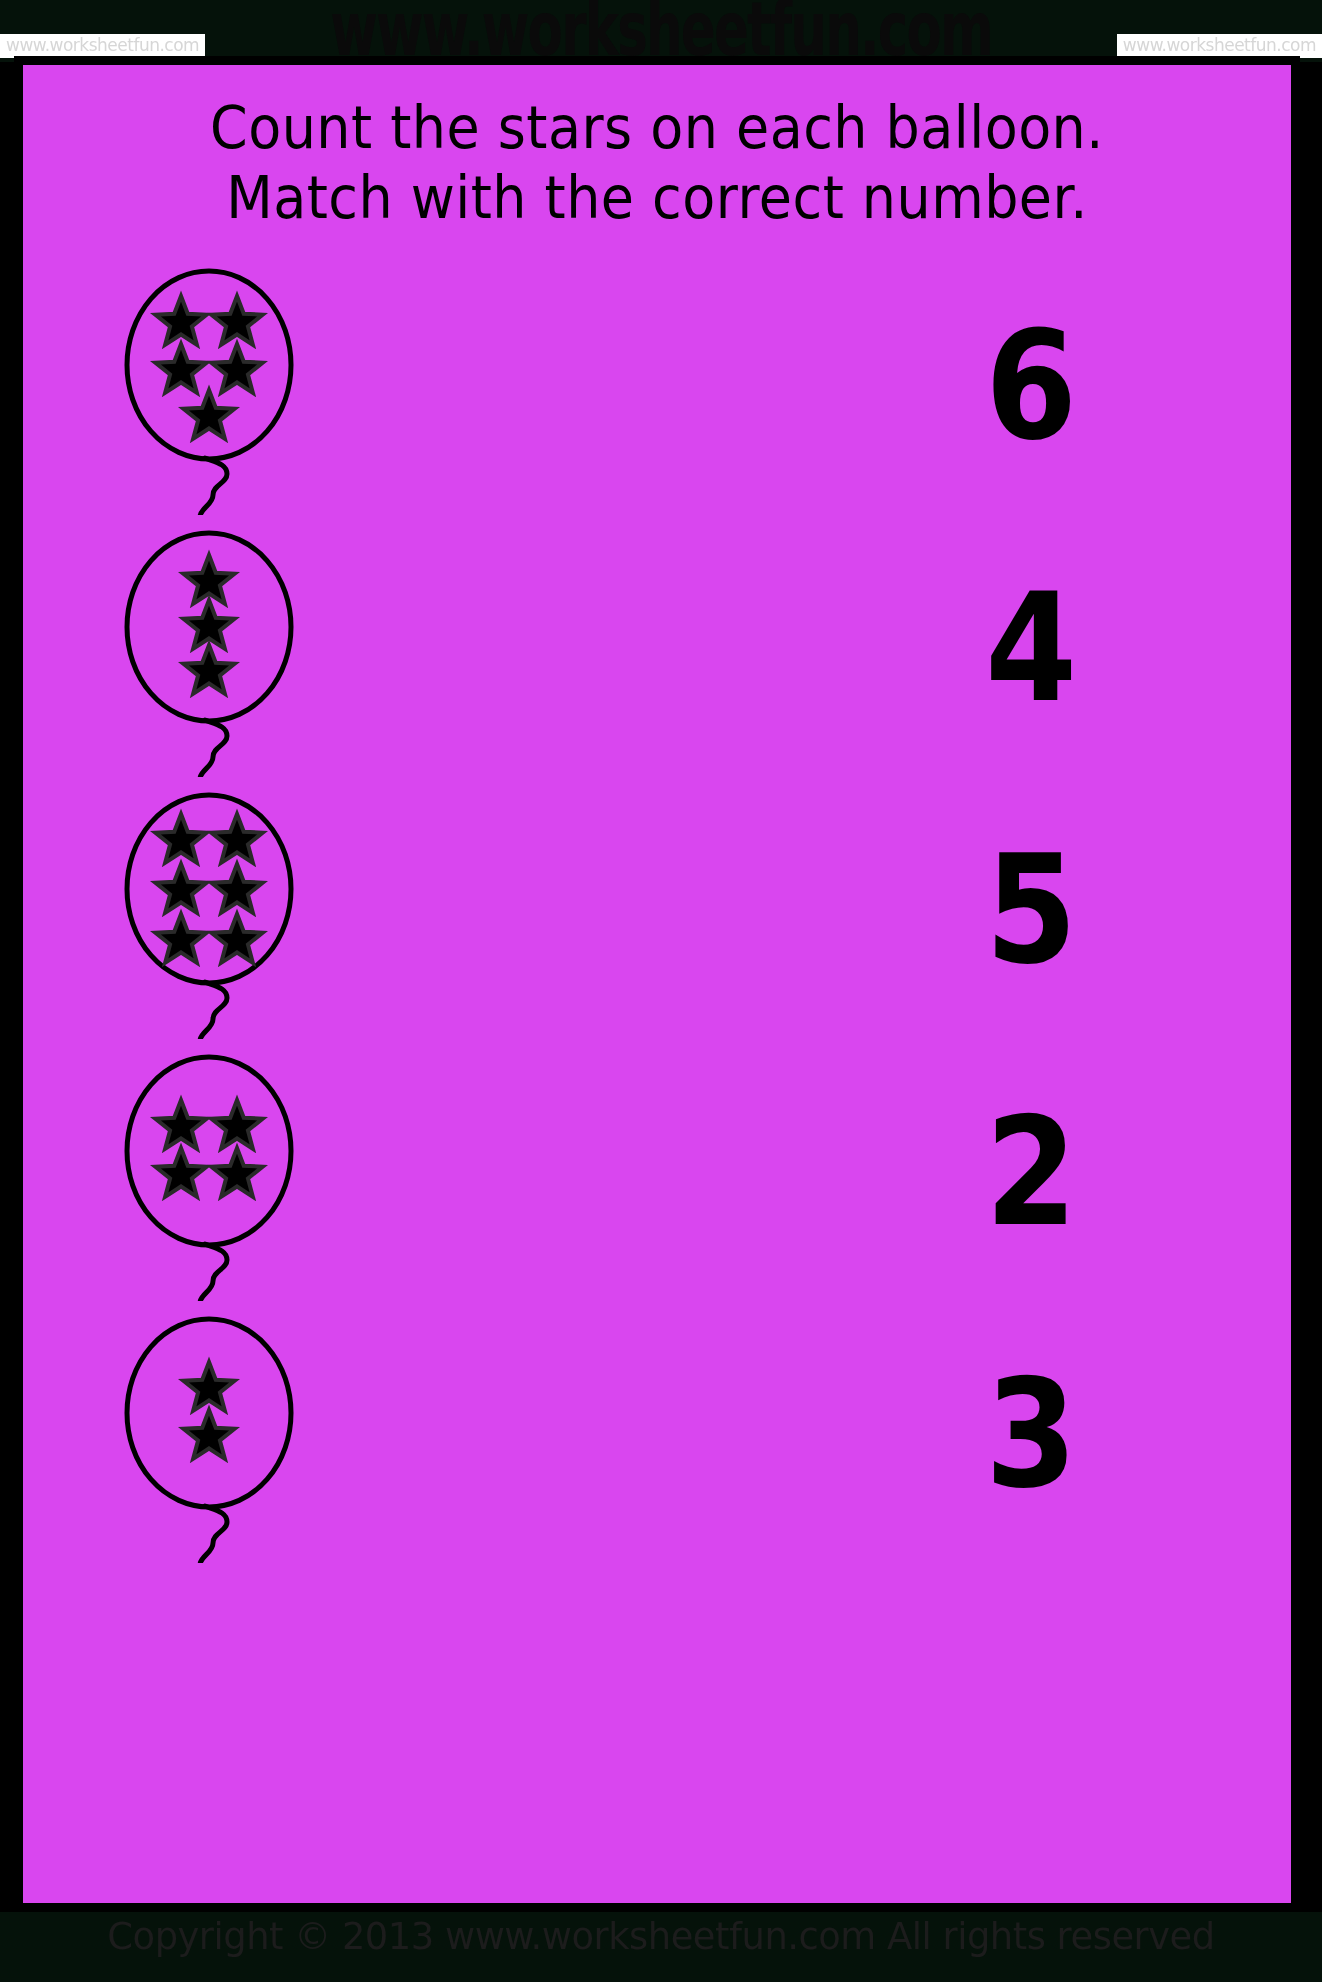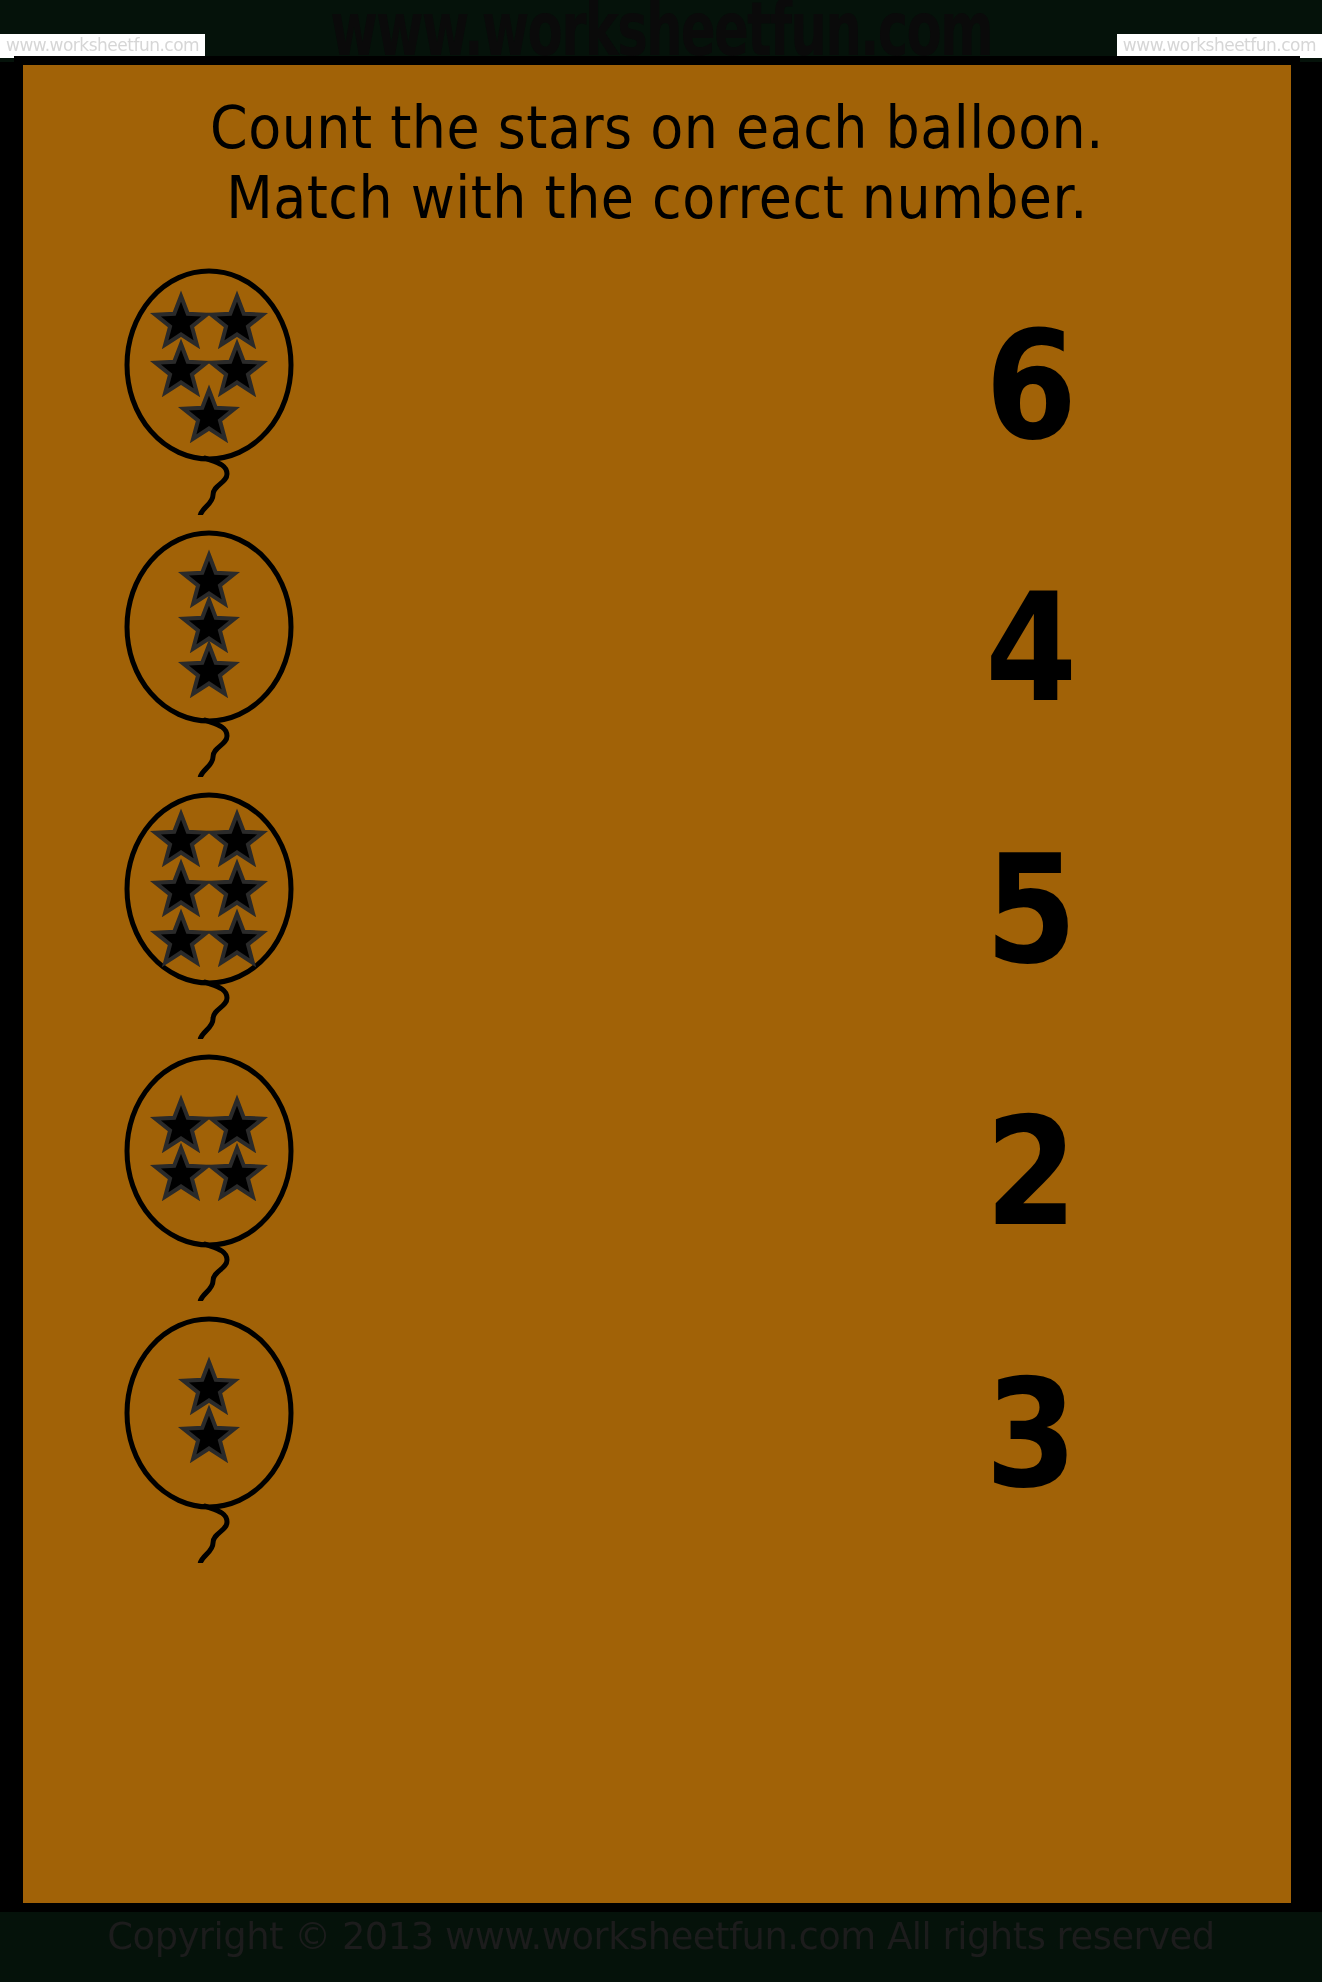--- a/index.html
+++ b/index.html
@@ -52,21 +52,21 @@
   .wm-chip.left  { left: 0px;  top: 34px; }
   .wm-chip.right { right: 0px; top: 34px; }
 
   
   .sheet {
     position: absolute;
     left: 14px;
     top: 56px;
     width: 1286px;
     height: 1856px;
-    background: #a16207;
+    background: #d946ef;
     border: 9px solid #000000;
     box-sizing: border-box;
   }
 
   
   .title {
     position: absolute;
     left: 0; top: 28px;
     width: 100%;
     text-align: center;

